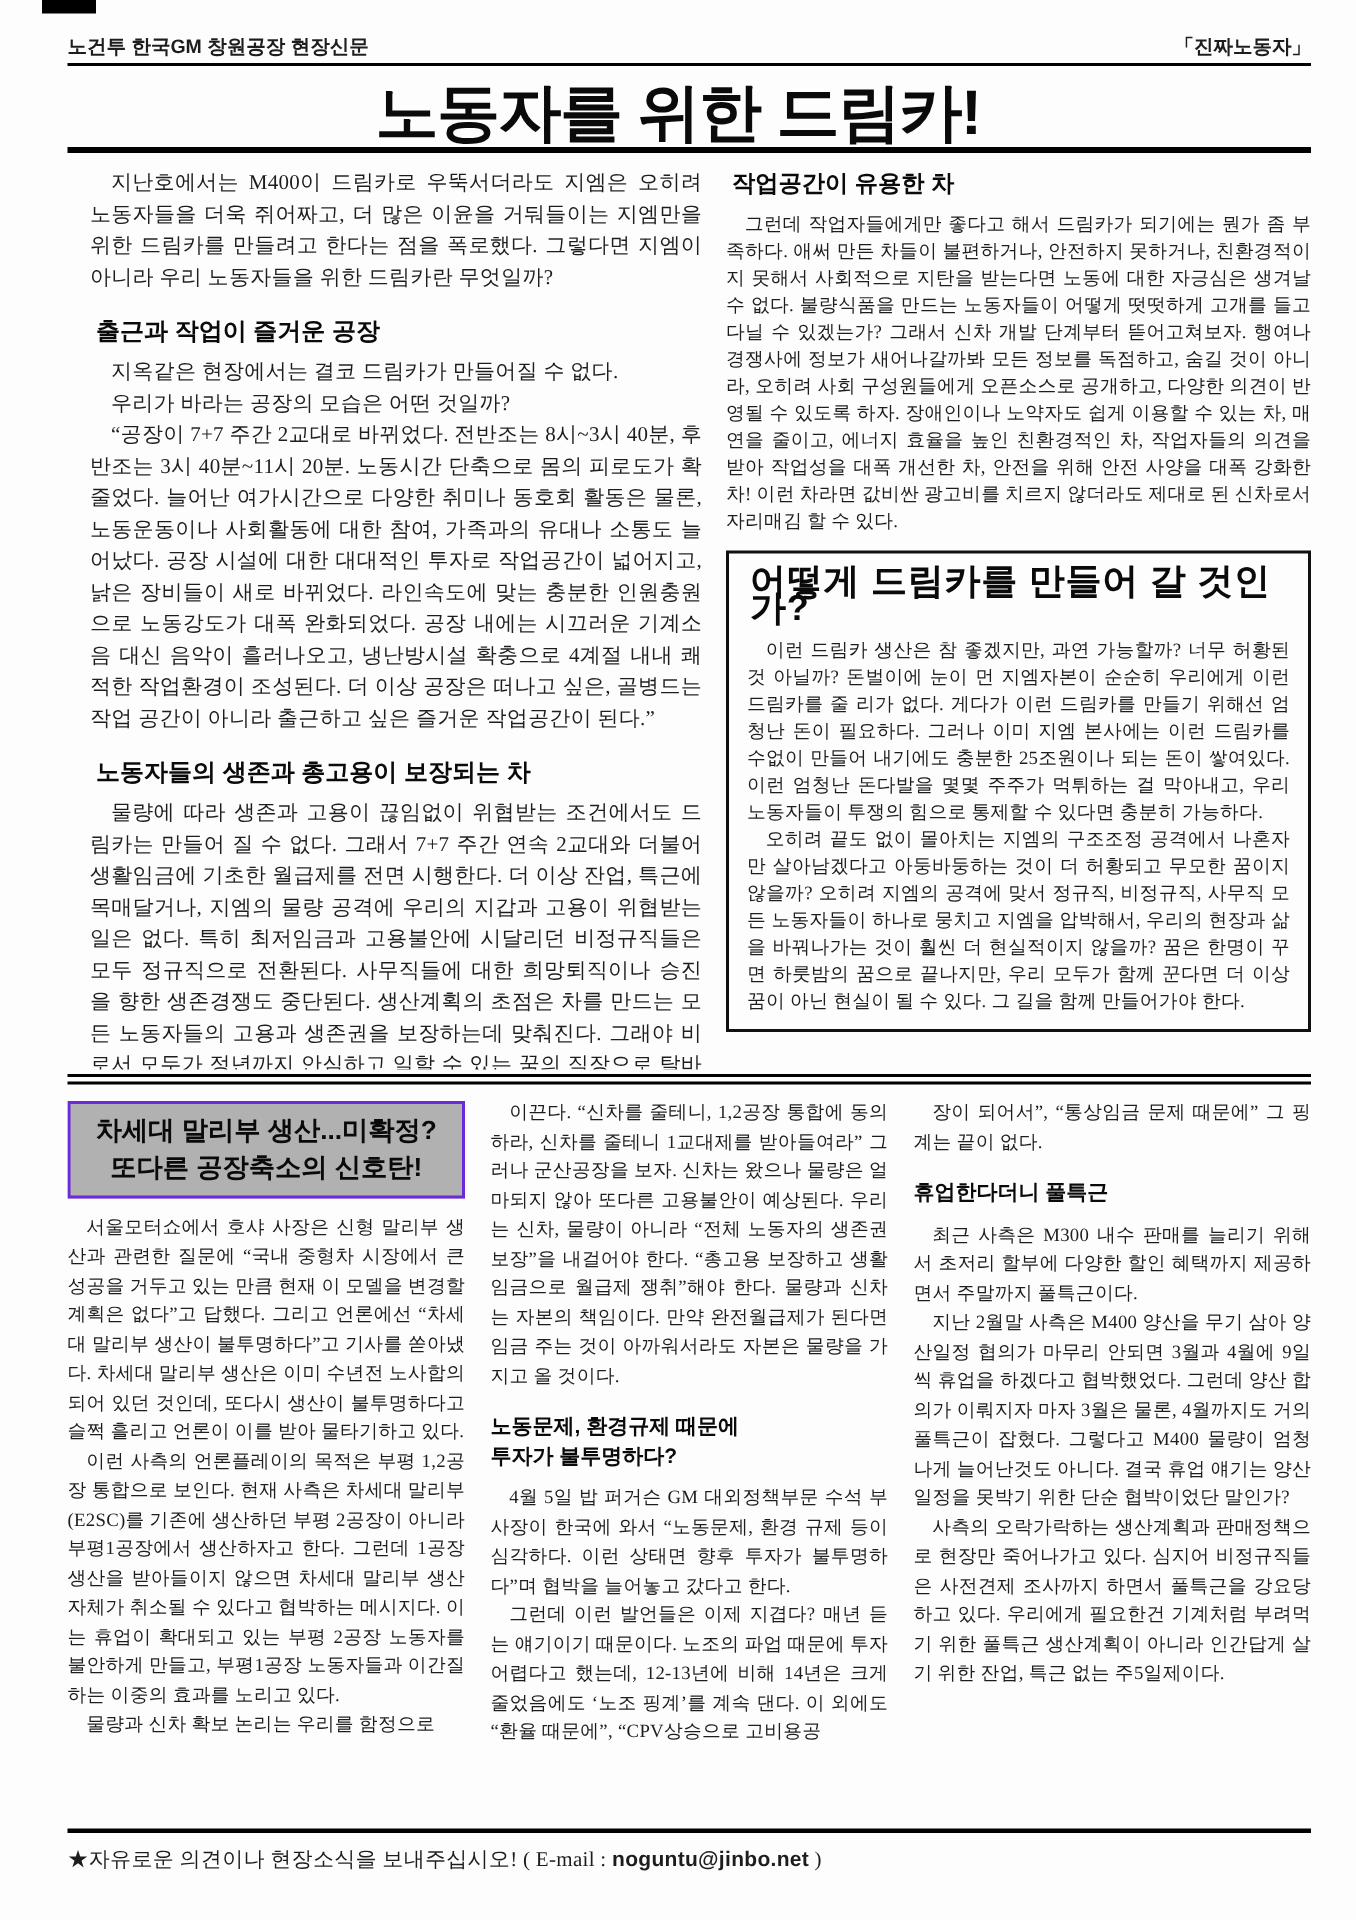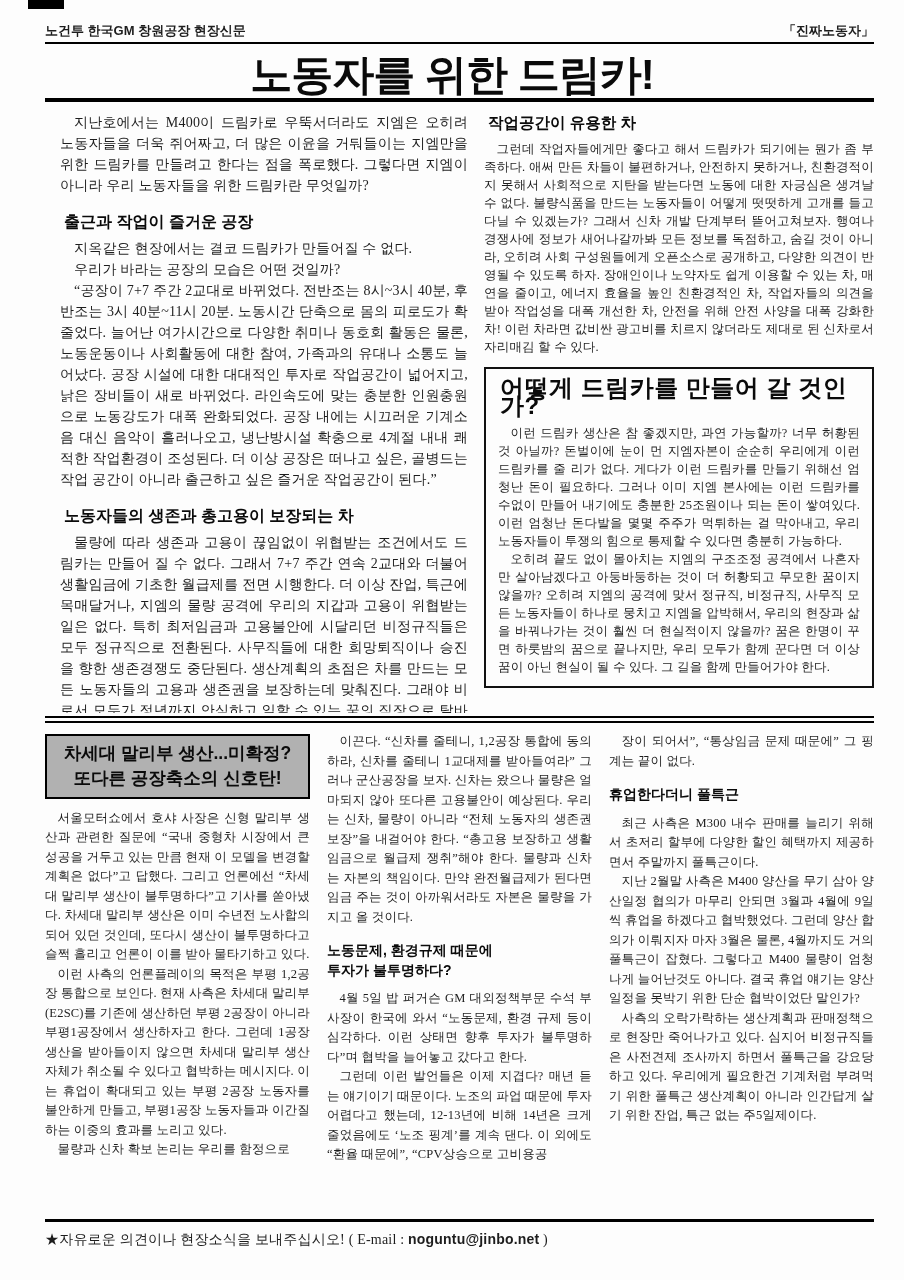--- a/index.html
+++ b/index.html
@@ -53,21 +53,21 @@
     position:absolute; left:45px; right:30px; top:716px; height:7px;
     border-top:2px solid #000; border-bottom:2px solid #000;
   }
   .bottom-section {
     position:absolute; left:45px; right:30px; top:732px; height:482px;
     display:flex; gap:17px; overflow:hidden;
     font-size:12.5px; line-height:19.5px;
   }
   .bot-col { flex:1; overflow:hidden; }
   .headline-box {
-    background:#b1b1b1; border:2px solid #000000;
+    background:#b1b1b1; border:2px solid #6d28d9;
     text-align:center; font-family:"Liberation Sans", sans-serif;
     font-weight:700; font-size:17.5px; line-height:1.45;
     padding:5px 2px; margin:2px 0 10px; color:#0a0a0a;
   }
   .bot-h {
     font-family:"Liberation Sans", sans-serif;
     font-weight:700; font-size:14px; line-height:1.4;
     margin:14px 0 9px; color:#0a0a0a;
   }
   .rule-footer { top:1219px; height:3px; }

